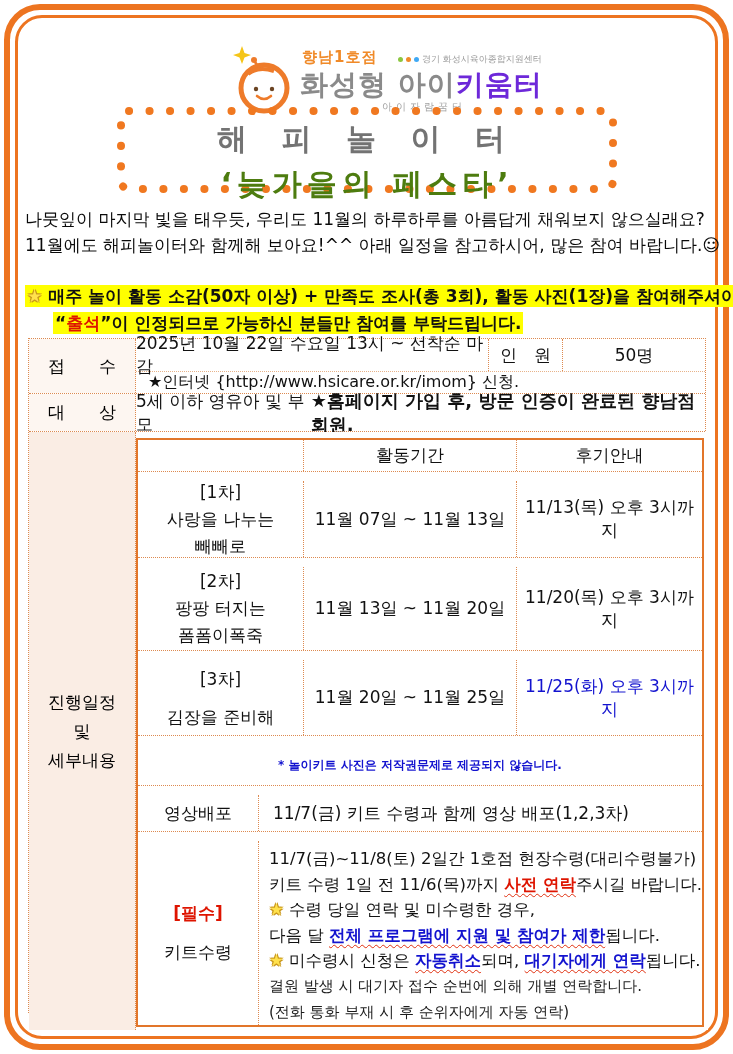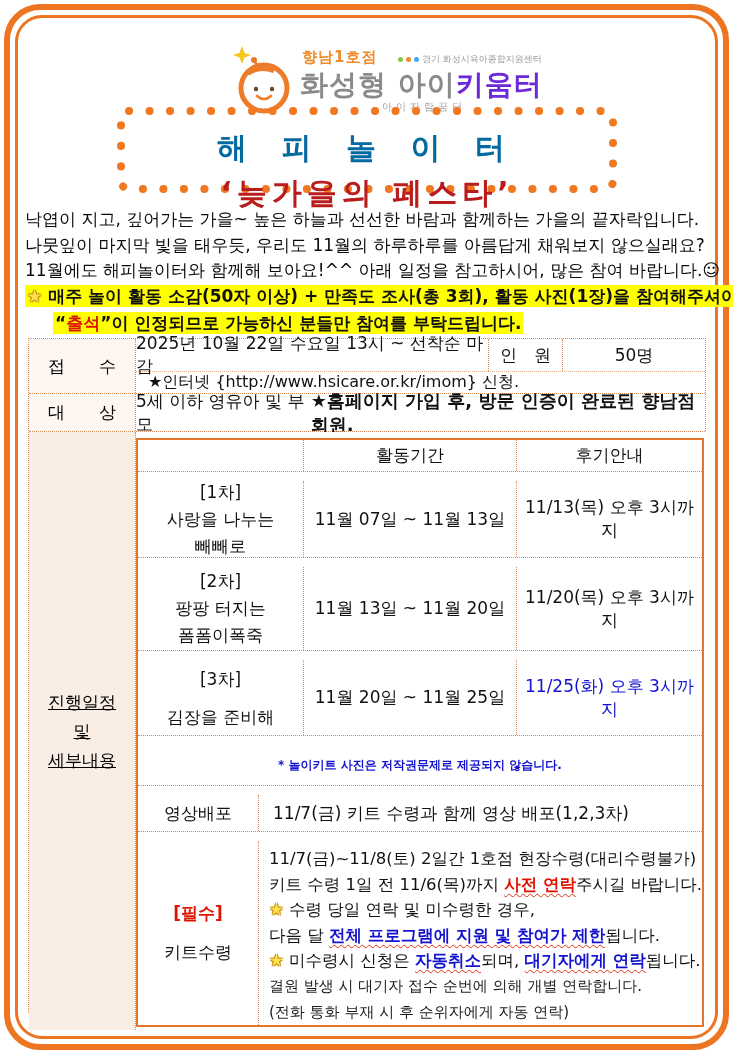--- a/index.html
+++ b/index.html
@@ -17,22 +17,22 @@
   .logo-face { position:absolute; left:228px; top:24px; }
   .logo-branch { position:absolute; left:302px; top:28px; font-size:15px; font-weight:bold; color:#F08A28; letter-spacing:1px; }
   .logo-org { position:absolute; left:398px; top:33px; font-size:9px; color:#9a9a9a; display:flex; align-items:center; gap:3px; }
   .logo-brand { position:absolute; left:300px; top:46px; font-size:28px; font-weight:bold; color:#8a8a8a; letter-spacing:1px; white-space:nowrap; }
   .logo-brand .accent { color:#6d28d9; }
   .logo-sub { position:absolute; left:382px; top:80px; font-size:10px; color:#a0a0a0; letter-spacing:4px; }
 
   
   .title-box { position:absolute; left:114px; top:104px; width:506px; height:92px; text-align:center; }
   .title-box svg.dots { position:absolute; inset:0; }
-  .title-line1 { position:relative; margin-top:24px; font-size:30px; font-weight:bold; letter-spacing:12px; color:#0369a1; }
-  .title-line2 { position:relative; margin-top:4px; font-size:30px; font-weight:bold; letter-spacing:5px; color:#b91c1c; }
+  .title-line1 { position:relative; margin-top:15px; font-size:30px; font-weight:bold; letter-spacing:12px; color:#737373; }
+  .title-line2 { position:relative; margin-top:4px; font-size:30px; font-weight:bold; letter-spacing:5px; color:#4d7c0f; }
 
   
   .intro { position:absolute; left:25px; top:207px; width:688px; font-size:17px; line-height:25.5px; color:#0a0a0a; white-space:nowrap; }
 
   
   .highlight { position:absolute; left:25px; top:284px; font-size:17px; font-weight:bold; line-height:25px; white-space:nowrap; }
   .hl-bg { background:#FFFF00; padding:1px 2px; }
   .hl-line2 { margin-left:28px; margin-top:2px; }
   .star { color:#FFE14C; text-shadow:-1px -1px 0 #C9971C, 1px -1px 0 #C9971C, -1px 1px 0 #C9971C, 1px 1px 0 #C9971C; font-style:normal; }
   .red { color:#DE1400; }
@@ -49,21 +49,21 @@
   .r1 { height:33px; border-bottom:1px dotted #E8B38A; display:flex; }
   .r1-date { width:352px; flex:none; display:flex; align-items:center; justify-content:center; }
   .r1-cap { width:75px; flex:none; border-left:1px dotted #DD8A50; border-right:1px dotted #DD8A50; display:flex; align-items:center; justify-content:center; }
   .r1-num { flex:1; display:flex; align-items:center; justify-content:center; }
   .r2 { flex:1; display:flex; align-items:center; padding-left:12px; font-size:16px; }
   .r3 { height:38px; border-bottom:1px dotted #DD8A50; }
   .r3-content { flex:1; display:flex; align-items:center; padding-left:0; gap:6px; }
   .r3-note { font-size:18px; font-weight:bold; }
   .r4 { flex:1; }
   .r4 .ocell-label { background:#FAEDE4; }
-  .sched-label { display:flex; flex-direction:column; align-items:center; justify-content:center; line-height:29px;text-decoration:underline; }
+  .sched-label { display:flex; flex-direction:column; align-items:center; justify-content:center; line-height:29px; }
   .r4-content { flex:1; padding:6px 4px 3px 0; background:#fff; }
 
   
   .itable { width:100%; height:100%; border:2px solid #E2762A; display:flex; flex-direction:column;gap:9px; }
   .irow { display:flex; border-bottom:1px dotted #DD8A50; }
   .irow:last-child { border-bottom:none; }
   .ic { display:flex; align-items:center; justify-content:center; text-align:center; }
   .ic-name { width:165px; flex:none; flex-direction:column; line-height:27px; }
   .ic-period { width:213px; flex:none; border-left:1px dotted #DD8A50; }
   .ic-review { flex:1; border-left:1px dotted #DD8A50; }
@@ -116,21 +116,20 @@
 
   <div class="title-box">
     <svg class="dots" width="506" height="92" viewBox="0 0 506 92">
       <rect x="7" y="7" width="492" height="78" rx="8" fill="none" stroke="#F07820" stroke-width="8" stroke-dasharray="0.1 20.4" stroke-linecap="round"></rect>
     </svg>
     <div class="title-line1">해 피 놀 이 터</div>
     <div class="title-line2">‘늦가을의 페스타’</div>
   </div>
 
   <div class="intro">
-    <div>낙엽이 지고, 깊어가는 가을~ 높은 하늘과 선선한 바람과 함께하는 가을의 끝자락입니다.</div>
     <div>나뭇잎이 마지막 빛을 태우듯, 우리도 11월의 하루하루를 아름답게 채워보지 않으실래요?</div>
     <div>11월에도 해피놀이터와 함께해 보아요!^^ 아래 일정을 참고하시어, 많은 참여 바랍니다.☺</div>
   </div>
 
   <div class="highlight">
     <div>
       <span class="hl-bg"><span class="star">★</span><span> 매주 놀이 활동 소감(50자 이상) + 만족도 조사(총 3회), 활동 사진(1장)을 참여해주셔야</span></span>
     </div>
     <div class="hl-line2">
       <span class="hl-bg"><span>“</span><span class="red">출석</span><span>”</span><span>이 인정되므로 가능하신 분들만 참여를 부탁드립니다.</span></span>

